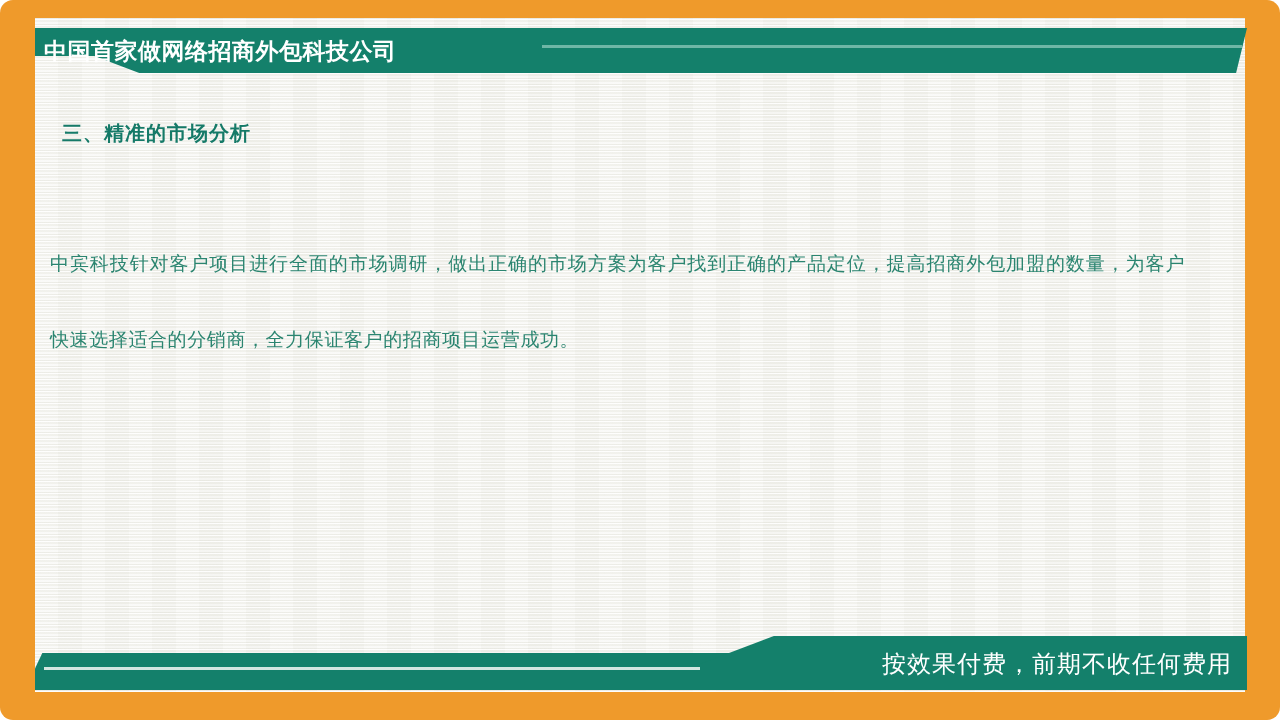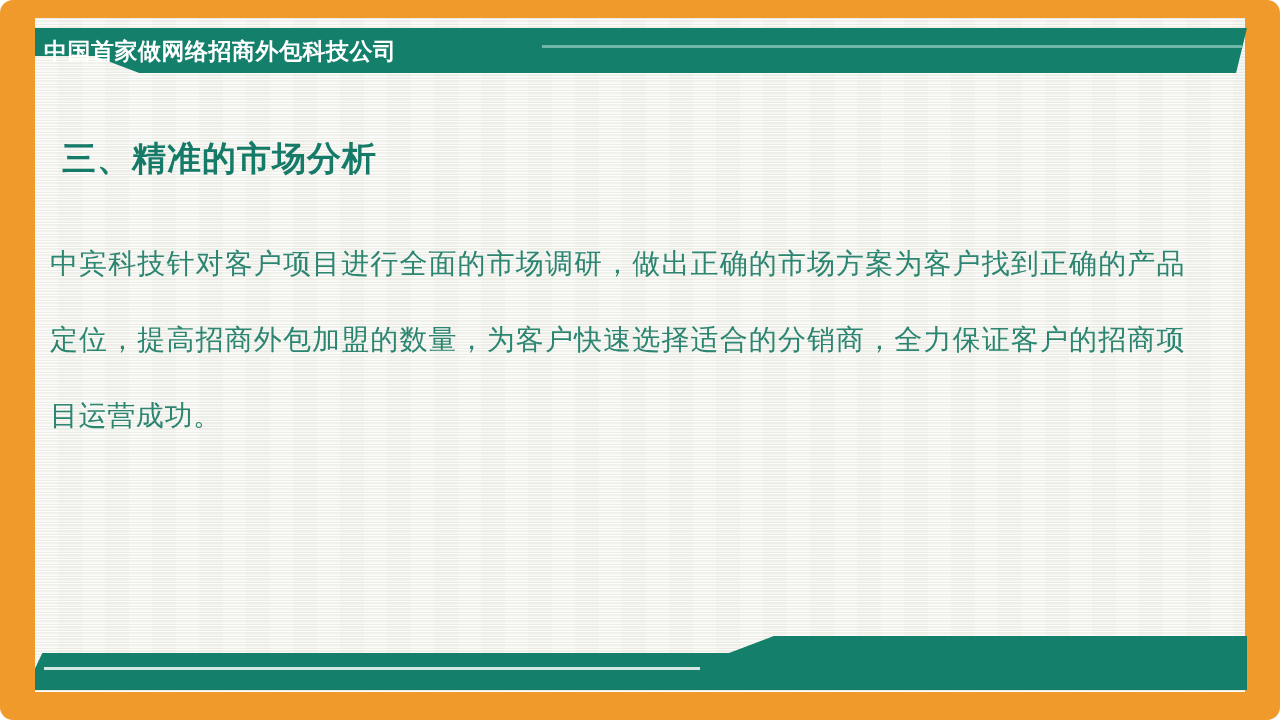--- a/index.html
+++ b/index.html
@@ -87,38 +87,38 @@
     font-size: 23px;
     font-weight: bold;
     letter-spacing: 0.5px;
     white-space: nowrap;
   }
 
   
   .section-heading {
     position: absolute;
     left: 62px;
-    top: 136px;
+    top: 120px;
     color: #157A68;
     font-family: "Liberation Sans", "DejaVu Sans", sans-serif;
-    font-size: 34px;
+    font-size: 20px;
     font-weight: bold;
     letter-spacing: 1px;
     white-space: nowrap;
   }
 
   
   .body-copy {
     position: absolute;
     left: 50px;
     top: 226px;
     width: 1135px;
     color: #2B8570;
     font-family: "Liberation Serif", "DejaVu Serif", serif;
-    font-size: 28px;
+    font-size: 19px;
     line-height: 76px;
     text-align: justify;
     text-justify: inter-character;
     letter-spacing: 0.6px;
   }
 
   
   .footer-left {
     position: absolute;
     left: 35px;
@@ -182,14 +182,15 @@
   <div class="header-accent-line"></div>
   <div class="header-title">中国首家做网络招商外包科技公司</div>
 
   <div class="section-heading">三、精准的市场分析</div>
 
   <div class="body-copy">中宾科技针对客户项目进行全面的市场调研，做出正确的市场方案为客户找到正确的产品定位，提高招商外包加盟的数量，为客户快速选择适合的分销商，全力保证客户的招商项目运营成功。</div>
 
   <div class="footer-left"></div>
   <div class="footer-left-line"></div>
   <div class="footer-right"></div>
+  <div class="footer-text">按效果付费，前期不收任何费用</div>
 
 </div>
 
 </body></html>

